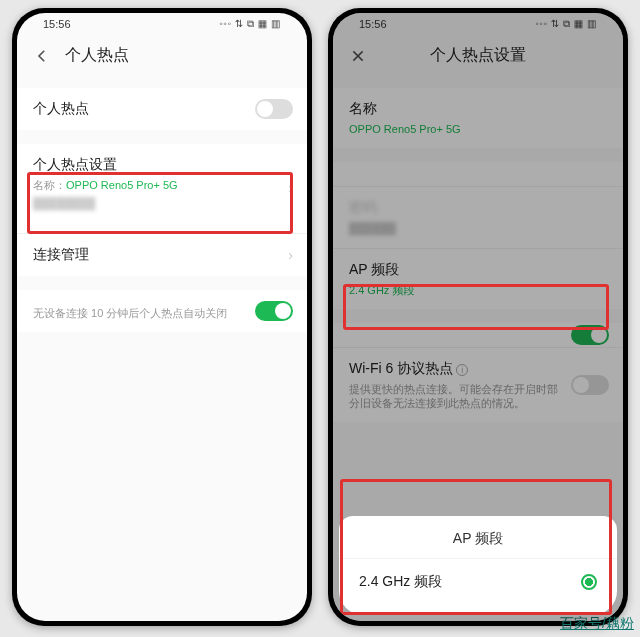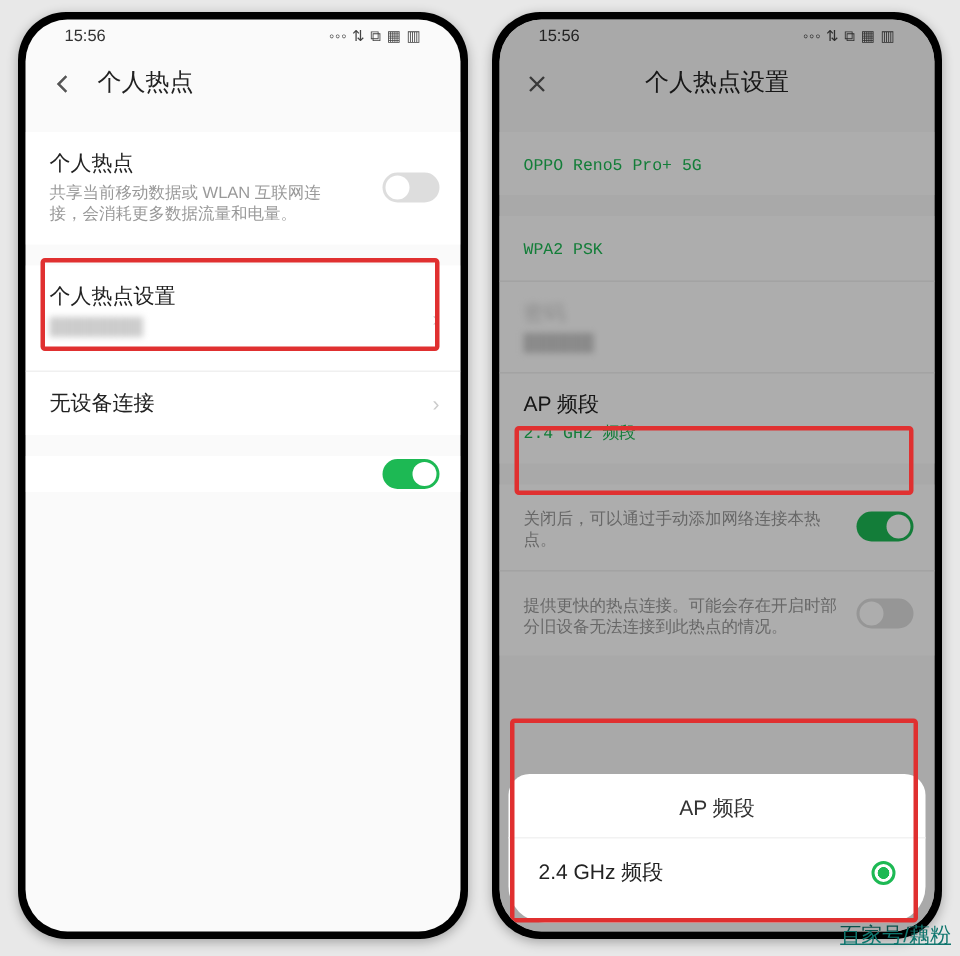--- a/index.html
+++ b/index.html
@@ -63,21 +63,21 @@
   .content { flex:1; padding: 0 0; overflow:hidden; }
   .group-gap { height: 14px; }
   .item {
     background:#fff;
     padding: 12px 16px;
     position:relative;
   }
   .item + .item { border-top: 1px solid #f0f0f0; }
   .item .title { font-size: 14px; color:#222; }
   .item .sub { font-size: 11px; color:#999; margin-top:4px; line-height:1.3;}
-  .item .sub.green { color:#1db954;font-family:Liberation Mono, monospace; }
+  .item .sub.green { color:#1db954; }
   .item .chev { position:absolute; right:14px; top:50%; transform:translateY(-50%); color:#ccc; font-size:14px;}
   .toggle {
     position:absolute; right:14px; top:50%; transform:translateY(-50%);
     width:38px; height:20px; border-radius:20px; background:#ddd;
   }
   .toggle.on { background:#1db954; }
   .toggle::after{
     content:""; position:absolute; width:16px; height:16px; border-radius:50%;
     background:#fff; top:2px; left:2px; transition:.2s;
   }
@@ -135,40 +135,43 @@
             </svg>
         </span>
         <span>个人热点</span>
       </div>
 
       <div class="content">
         <div class="group-gap"></div>
 
         <div class="item">
           <div class="title">个人热点</div>
-          <div class="sub" style="max-width:200px">共享当前移动数据或 WLAN 互联网连接，会消耗更多数据流量和电量。</div>
           <span class="toggle"></span>
         </div>
 
         <div class="group-gap"></div>
 
         <div class="item" style="padding-bottom:22px">
           <div class="title">个人热点设置</div>
+          <div class="sub">
+            <span>名称：</span><span class="sub green" style="display:inline">OPPO Reno5 Pro+ 5G</span>
+          </div>
           <div class="sub blur">████████</div>
           <span class="chev">›</span>
         </div>
 
         <div class="item">
-          <div class="title">无设备连接</div>
+          <div class="title">连接管理</div>
           <span class="chev">›</span>
         </div>
 
         <div class="group-gap"></div>
 
         <div class="item">
+          <div class="sub" style="max-width:200px">无设备连接 10 分钟后个人热点自动关闭</div>
           <span class="toggle on"></span>
         </div>
       </div>
 
       <div class="redbox" style="left:10px; top:159px; width:266px; height:62px;"></div>
     </div>
   </div>
 
   <div class="phone">
     <div class="screen dim">
@@ -182,47 +185,49 @@
               <path d="M5 5l14 14M19 5L5 19"></path>
             </svg>
         </span>
         <span>个人热点设置</span>
       </div>
 
       <div class="content">
         <div class="group-gap"></div>
 
         <div class="item">
+          <div class="title">名称</div>
           <div class="sub green">OPPO Reno5 Pro+ 5G</div>
         </div>
 
         <div class="group-gap"></div>
 
         <div class="item">
-          <div class="sub green">WPA2 PSK</div>
         </div>
 
         <div class="item">
           <div class="title blur">密码</div>
           <div class="sub blur">██████</div>
         </div>
 
         <div class="item">
           <div class="title">AP 频段</div>
           <div class="sub green">2.4 GHz 频段</div>
         </div>
 
         <div class="group-gap"></div>
 
         <div class="item">
-          <div class="sub" style="max-width:200px">关闭后，可以通过手动添加网络连接本热点。</div>
           <span class="toggle on"></span>
         </div>
 
         <div class="item">
+          <div class="title">
+            <span>Wi-Fi 6 协议热点</span><span class="info-icn">i</span>
+          </div>
           <div class="sub" style="max-width:210px">提供更快的热点连接。可能会存在开启时部分旧设备无法连接到此热点的情况。</div>
           <span class="toggle"></span>
         </div>
       </div>
 
       <div class="redbox" style="left:10px; top:271px; width:266px; height:46px;"></div>
 
       <div class="sheet">
         <div class="sheet-title">AP 频段</div>
         <div class="sheet-opt">

